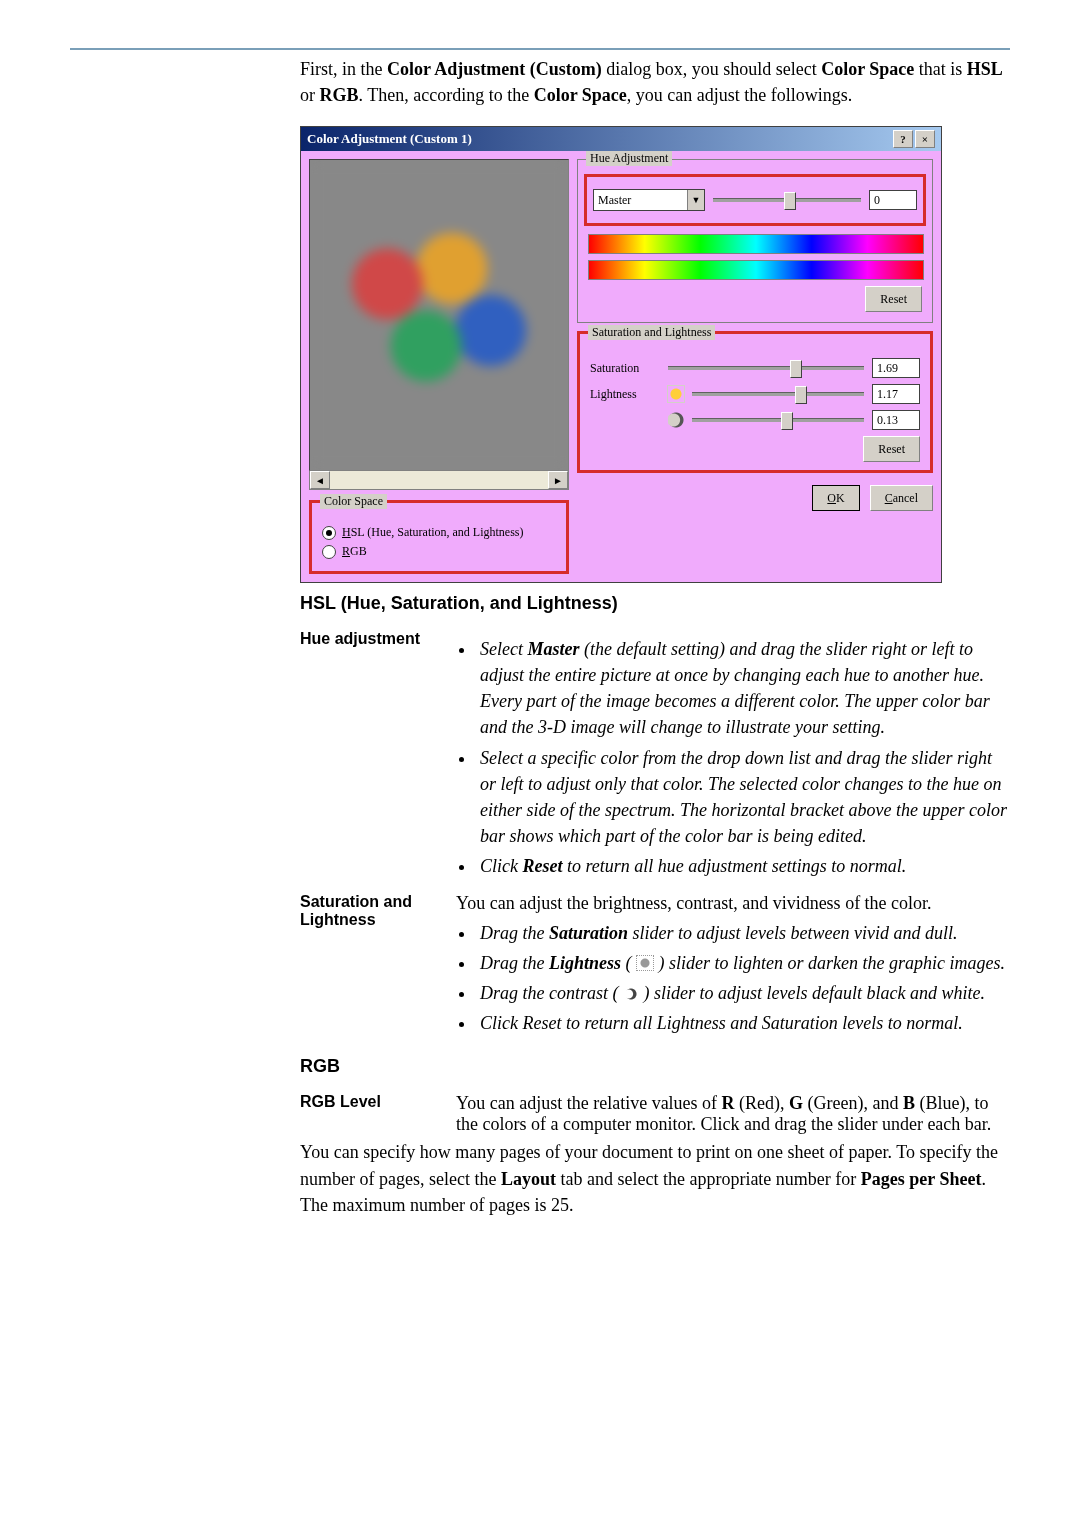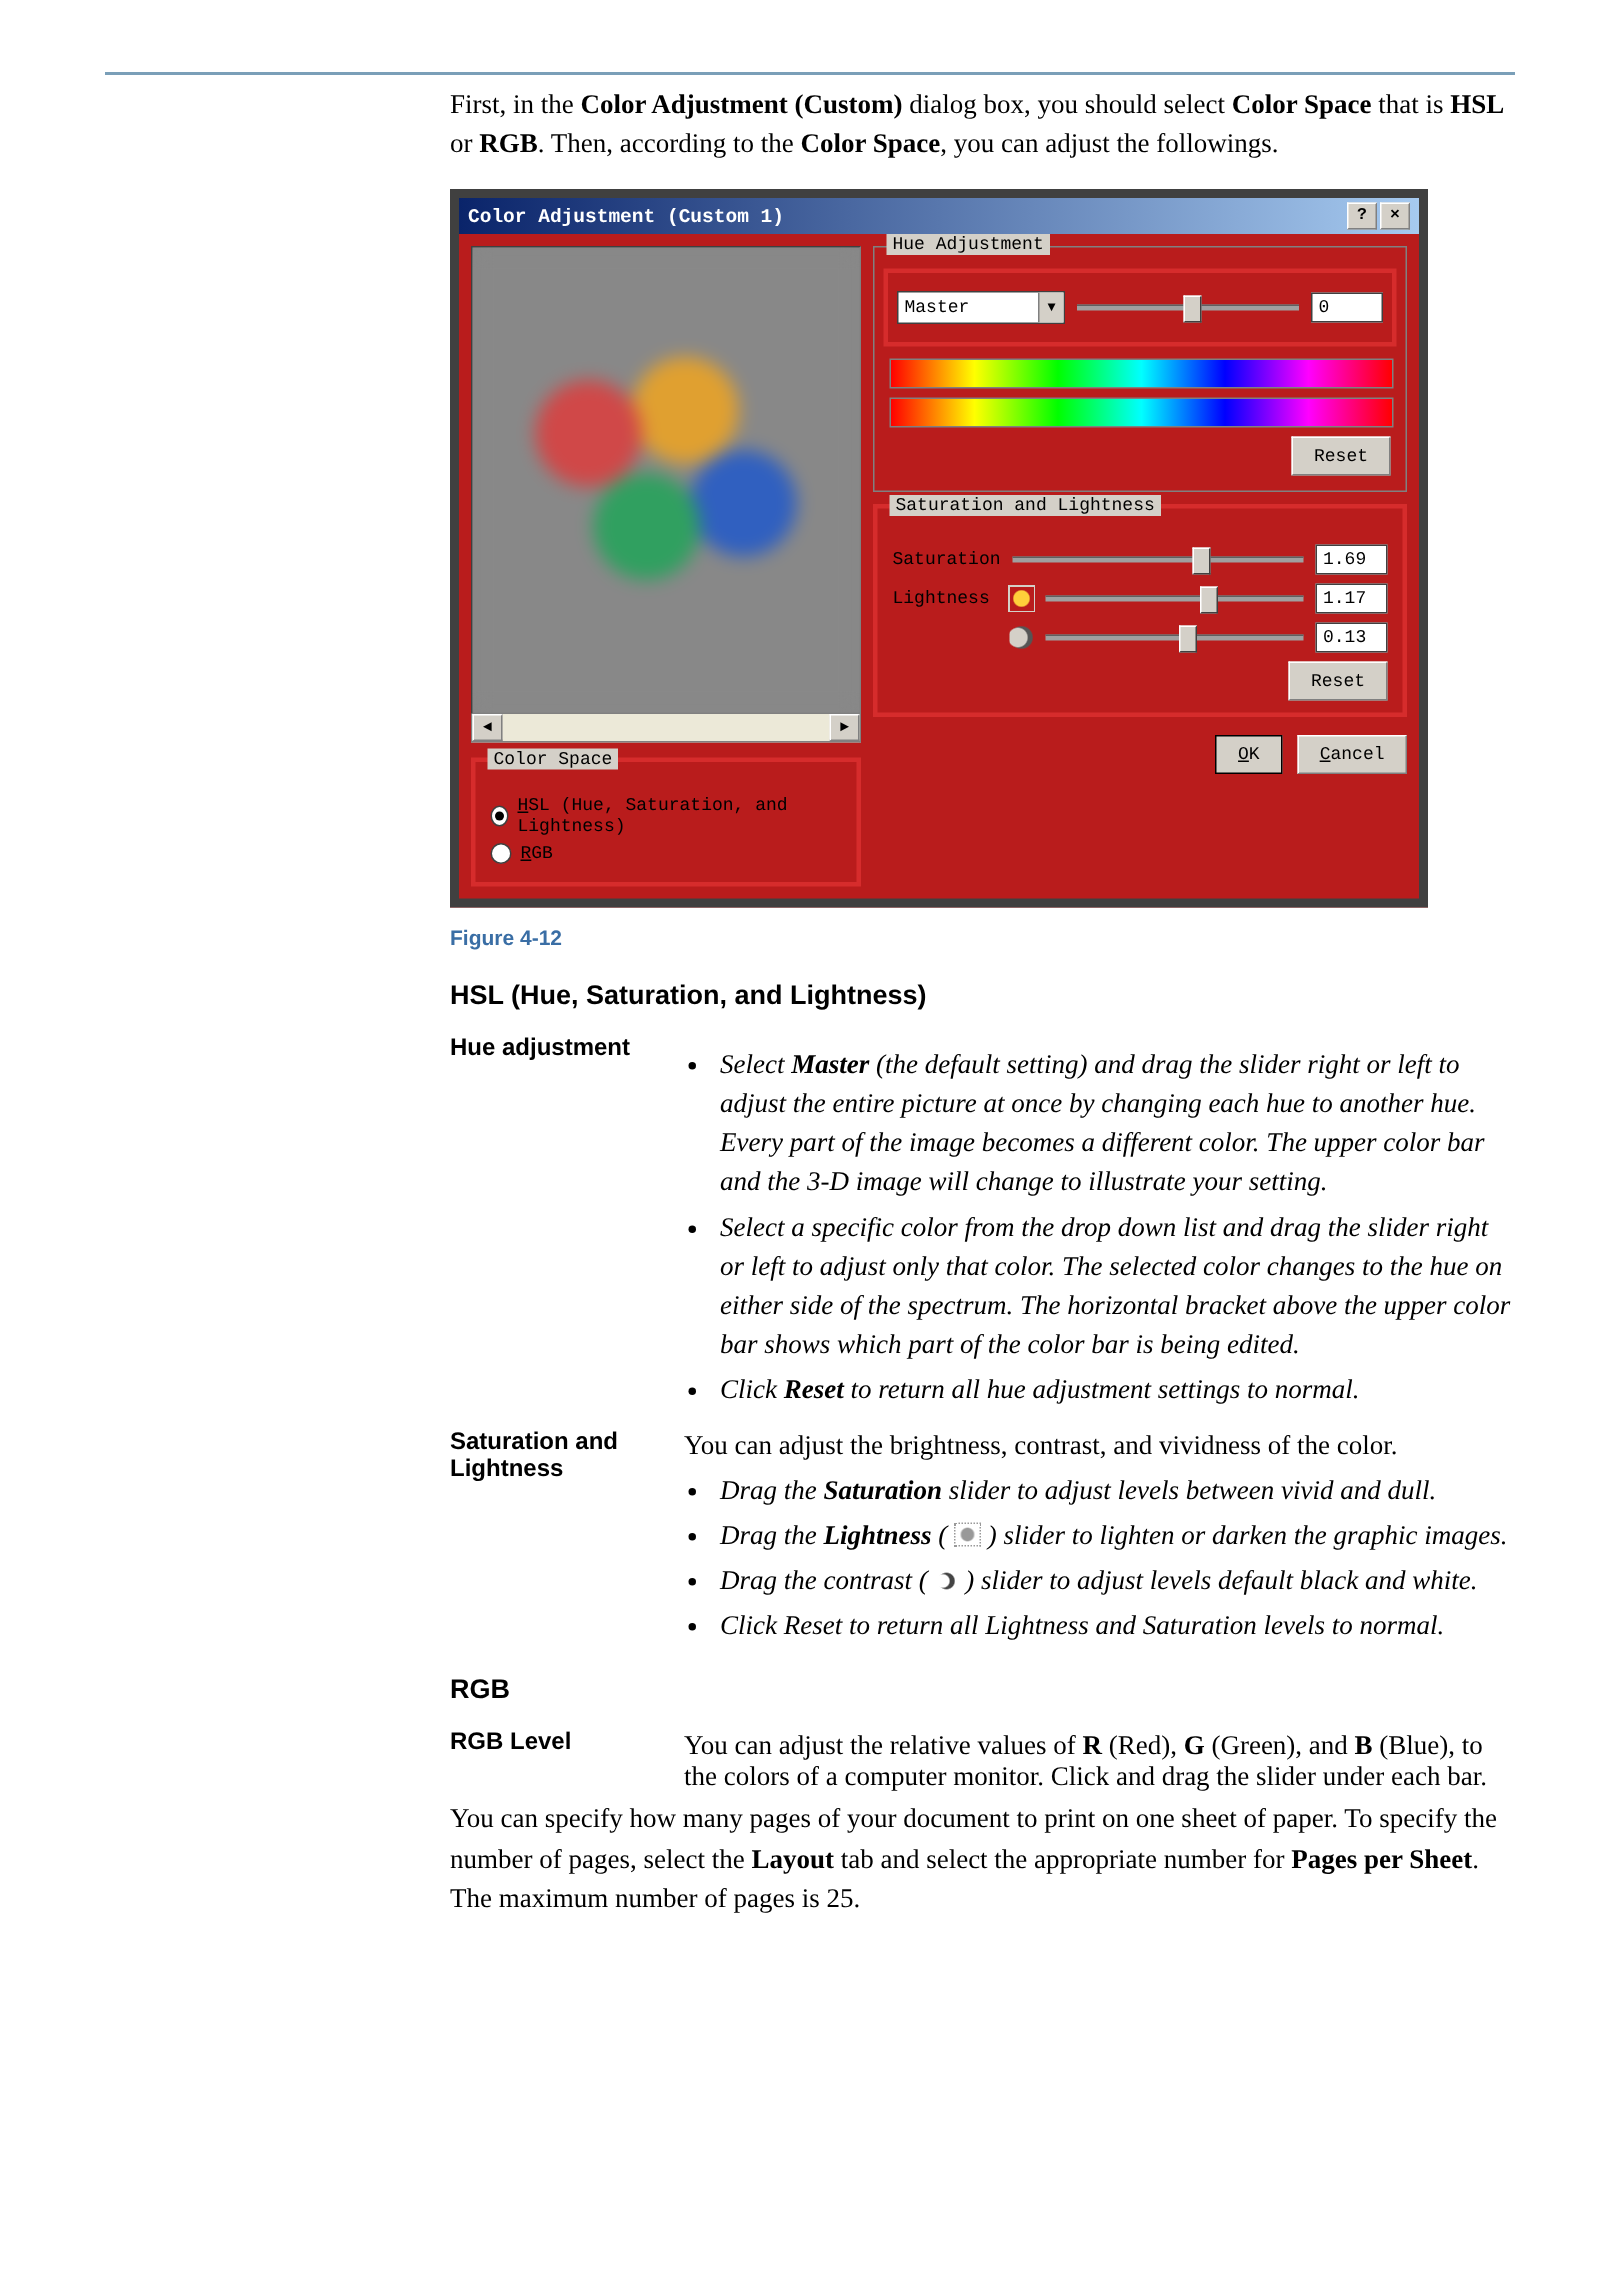--- a/index.html
+++ b/index.html
@@ -14,21 +14,21 @@
   .figcap{font-family:Arial,Helvetica,sans-serif;font-size:14px;font-weight:bold;color:#3a6ea5;margin:12px 0 20px 0;}
   h3.sub{font-family:Arial,Helvetica,sans-serif;font-size:18px;font-weight:bold;color:#000;margin:10px 0 16px 0;}
   
   .defrow{display:flex;align-items:flex-start;margin-bottom:4px;}
   .defrow .dt{flex:0 0 150px;font-family:Arial,Helvetica,sans-serif;font-weight:bold;font-size:16px;padding-right:6px;}
   .defrow .dd{flex:1;}
   ul.bul{margin:6px 0 10px 0;padding-left:20px;}
   ul.bul li{margin-bottom:4px;padding-left:4px;line-height:1.45;font-style:italic;}
 
   
-  .dlg{width:640px;margin:18px 0 8px 0;font-family:Liberation Mono, monospace;font-size:12px;background:#b91c1c;border:6px solid #404040;}
+  .dlg{width:640px;margin:18px 0 8px 0;font-family:Liberation Serif, serif;font-size:12px;background:#f0abfc;border:1px solid #404040;}
   .titlebar{display:flex;align-items:center;justify-content:space-between;background:linear-gradient(to right,#0a246a,#a6caf0);color:#fff;padding:3px 6px;font-weight:bold;font-size:13px;}
   .tbtns{display:flex;gap:2px;}
   .tbtn{width:18px;height:16px;background:#d4d0c8;border:1px solid #808080;border-top-color:#fff;border-left-color:#fff;display:flex;align-items:center;justify-content:center;color:#000;font-weight:bold;font-size:11px;line-height:1;}
   .dlgbody{display:flex;padding:8px;gap:8px;}
   .leftcol{flex:0 0 260px;display:flex;flex-direction:column;}
   .preview{height:310px;border:1px solid #808080;border-top-color:#404040;border-left-color:#404040;background:#888;position:relative;overflow:hidden;}
   .preview::before{content:"";position:absolute;inset:0;background:
     radial-gradient(circle at 30% 40%, #d04848 0 35px, transparent 36px),
     radial-gradient(circle at 55% 35%, #e0a030 0 35px, transparent 36px),
     radial-gradient(circle at 45% 60%, #30a060 0 35px, transparent 36px),
@@ -169,21 +169,20 @@
               </div>
             <div class="btn">
                 <span class="und">C</span>
                 <span>ancel</span>
               </div>
           </div>
         </div>
       </div>
     </div>
 
-    <div class="figcap">Figure 4-12</div>
 
     <h3 class="sub">HSL (Hue, Saturation, and Lightness)</h3>
 
     <div class="defrow">
       <div class="dt">Hue adjustment</div>
       <div class="dd">
         <ul class="bul">
           <li><span>Select</span> <span class="bold">Master</span> <span>(the default setting) and drag the slider right or left to adjust the entire picture at once by changing each hue to another hue. Every part of the image becomes a different color. The upper color bar and the 3-D image will change to illustrate your setting.</span></li>
           <li>Select a specific color from the drop down list and drag the slider right or left to adjust only that color. The selected color changes to the hue on either side of the spectrum. The horizontal bracket above the upper color bar shows which part of the color bar is being edited.</li>
           <li><span>Click</span> <span class="bold">Reset</span> <span>to return all hue adjustment settings to normal.</span></li>

